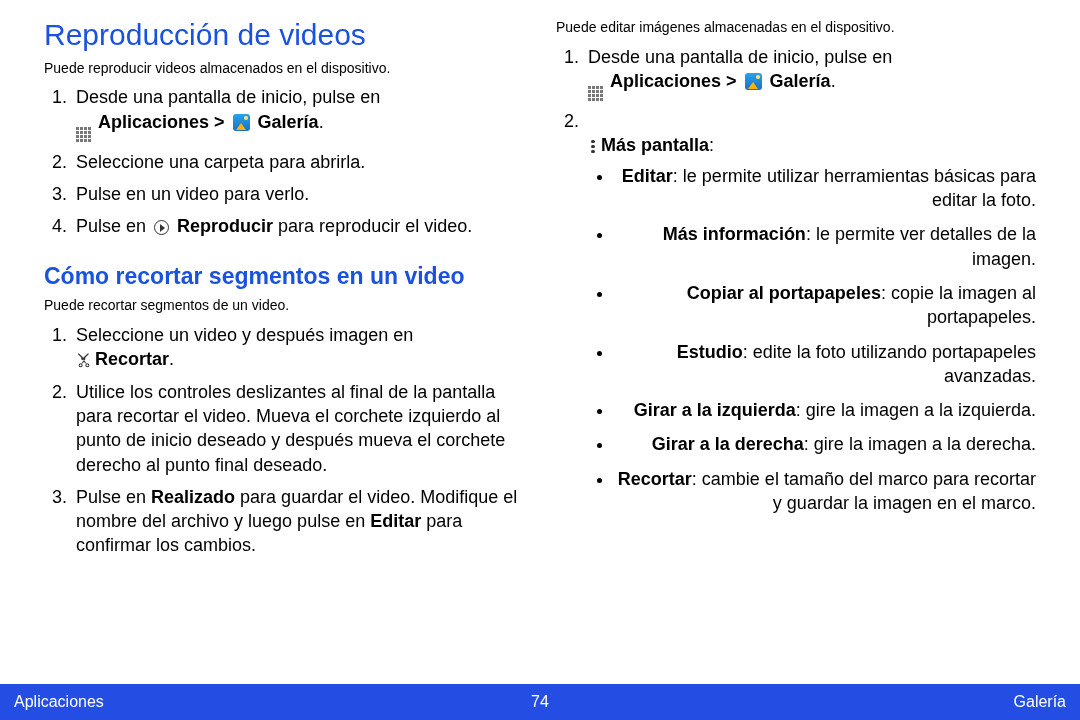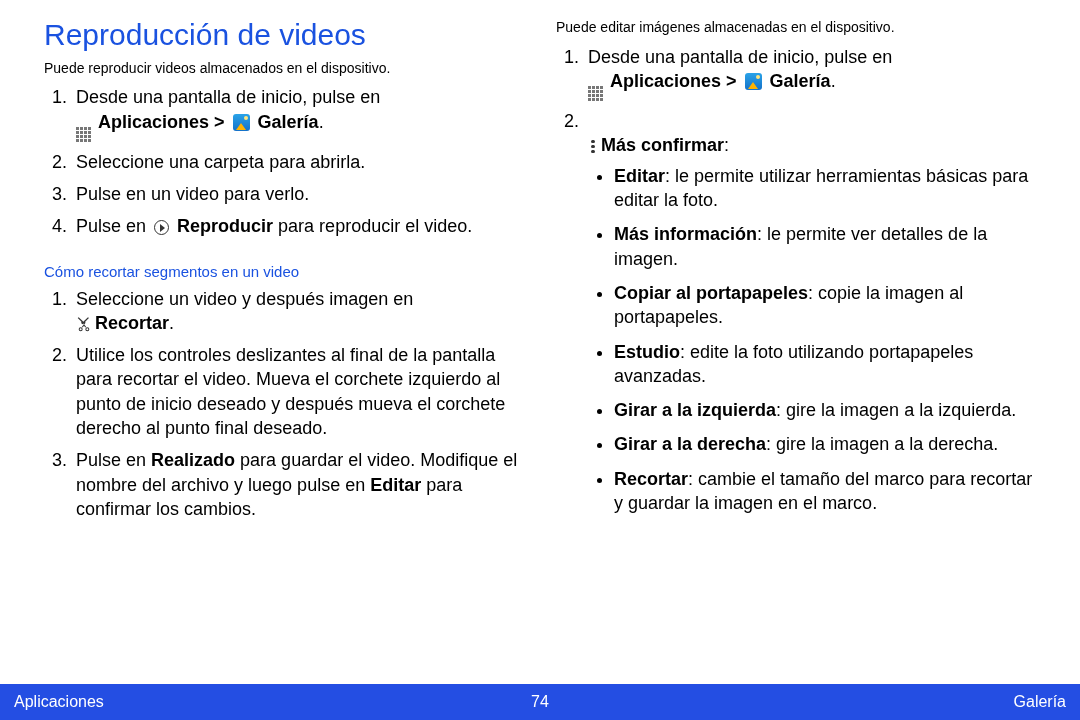--- a/index.html
+++ b/index.html
@@ -1,25 +1,25 @@
 <!DOCTYPE html>
 <html><head>
 <meta charset="utf-8">
 <style>
   * { margin:0; padding:0; box-sizing:border-box; }
   body { font-family: Arial, Helvetica, sans-serif; width:1080px; height:720px; position:relative; background:#fff; color:#000; }
   .page { display:flex; gap:32px; padding:18px 44px 0 44px; height:521px; }
   .col { flex:1; }
   h1 { color:#1a52e0; font-weight:400; font-size:30px; margin-bottom:6px; line-height:1.15; }
-  h2 { color:#1a52e0; font-weight:400; font-size:15px; margin-top:24px; margin-bottom:6px; line-height:1.2; }
+  h2 { color:#1a52e0; font-weight:700; font-size:23px; margin-top:24px; margin-bottom:6px; line-height:1.2; }
   p.intro { font-size:14px; line-height:1.35; margin-bottom:8px; }
   ol { list-style:decimal; padding-left:28px; font-size:18px; line-height:1.35; }
   ol > li { margin-bottom:8px; padding-left:4px; }
   ul.sub { list-style:disc; padding-left:26px; margin-top:6px; }
-  ul.sub > li { margin-bottom:10px; }
+  ul.sub > li { margin-bottom:10px;text-align:right; }
   b { font-weight:700; }
   .apps-grid { display:inline-grid; grid-template-columns:repeat(4,3px); grid-template-rows:repeat(4,3px); gap:1px; vertical-align:-2px; margin-right:2px; }
   .apps-grid i { display:block; width:3px; height:3px; background:#777; }
   .gallery-icon { display:inline-block; width:17px; height:17px; border-radius:3px; background:linear-gradient(#2aa3e8,#1571c8); position:relative; vertical-align:-3px; margin:0 3px; overflow:hidden; }
   .gallery-icon::before { content:""; position:absolute; left:3px; bottom:1px; width:0; height:0; border-left:5px solid transparent; border-right:5px solid transparent; border-bottom:7px solid #ffb300; }
   .gallery-icon::after { content:""; position:absolute; right:2px; top:2px; width:4px; height:4px; background:#ffe680; border-radius:50%; }
   .play-icon { display:inline-block; width:15px; height:15px; border:1.5px solid #333; border-radius:50%; position:relative; vertical-align:-3px; margin:0 3px; }
   .play-icon::after { content:""; position:absolute; left:4.5px; top:3px; width:0; height:0; border-top:4px solid transparent; border-bottom:4px solid transparent; border-left:5px solid #333; }
   .scissors-icon { display:inline-block; width:16px; height:16px; vertical-align:-3px; margin-right:3px; }
   .more-icon { display:inline-block; width:10px; height:16px; vertical-align:-3px; margin-right:3px; position:relative; }
@@ -59,20 +59,21 @@
         <b>Aplicaciones</b><b> &gt; </b><span class="gallery-icon"></span> <b>Galería</b>.
       </li>
       <li>Seleccione una carpeta para abrirla.</li>
       <li>Pulse en un video para verlo.</li>
       <li>
         <span>Pulse en </span><span class="play-icon"></span> <b>Reproducir</b><span> para reproducir el video.</span>
       </li>
     </ol>
 
     <h2>Cómo recortar segmentos en un video</h2>
+    <p class="intro">Puede recortar segmentos de un video.</p>
     <ol>
       <li>
         <span>Seleccione un video y después imagen en</span><br>
         <span class="scissors-icon">
           <svg viewBox="0 0 24 24" width="16" height="16">
               <path fill="#333" d="M9.6 7.3L4 1.7 2.6 3.1l5.6 5.6c-.5.9-.4 2.1.4 2.9.4.4.9.6 1.4.6l1-1 1 1c.5 0 1-.2 1.4-.6.8-.8.9-2 .4-2.9l5.6-5.6L18 1.7l-5.6 5.6-1.4 1.4-1.4-1.4zM7 17a3 3 0 1 0 0 6 3 3 0 0 0 0-6zm10 0a3 3 0 1 0 0 6 3 3 0 0 0 0-6zM7 21.5A1.5 1.5 0 1 1 7 18.5 1.5 1.5 0 0 1 7 21.5zm10 0a1.5 1.5 0 1 1 0-3 1.5 1.5 0 0 1 0 3zM12 12l-3.5 5h1.8l1.7-2.5 1.7 2.5h1.8L12 12z"></path>
             </svg>
         </span><b>Recortar</b>.
       </li>
       <li>Utilice los controles deslizantes al final de la pantalla para recortar el video. Mueva el corchete izquierdo al punto de inicio deseado y después mueva el corchete derecho al punto final deseado.</li>
@@ -102,21 +103,21 @@
             <i></i>
             <i></i>
             <i></i>
             <i></i>
             <i></i>
           </span>
         <b>Aplicaciones</b><b> &gt; </b><span class="gallery-icon"></span> <b>Galería</b>.
       </li>
       <li>
         <br>
-        <span class="more-icon"><i></i><i></i><i></i></span><b>Más confirmar</b><span>:</span>
+        <span class="more-icon"><i></i><i></i><i></i></span><b>Más pantalla</b><span>:</span>
         <ul class="sub">
           <li><b>Editar</b><span>: le permite utilizar herramientas básicas para editar la foto.</span></li>
           <li><b>Más información</b><span>: le permite ver detalles de la imagen.</span></li>
           <li><b>Copiar al portapapeles</b><span>: copie la imagen al portapapeles.</span></li>
           <li><b>Estudio</b><span>: edite la foto utilizando portapapeles avanzadas.</span></li>
           <li><b>Girar a la izquierda</b><span>: gire la imagen a la izquierda.</span></li>
           <li><b>Girar a la derecha</b><span>: gire la imagen a la derecha.</span></li>
           <li><b>Recortar</b><span>: cambie el tamaño del marco para recortar y guardar la imagen en el marco.</span></li>
         </ul>
       </li>

